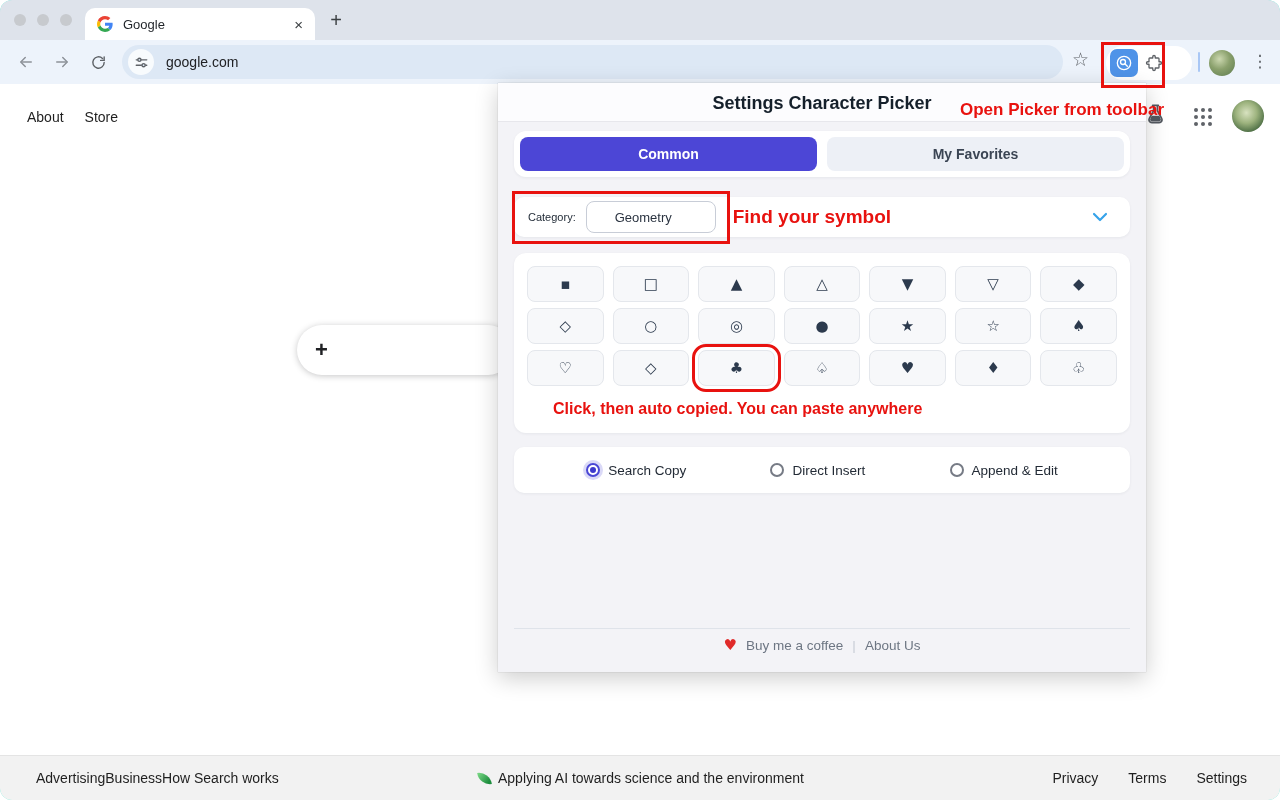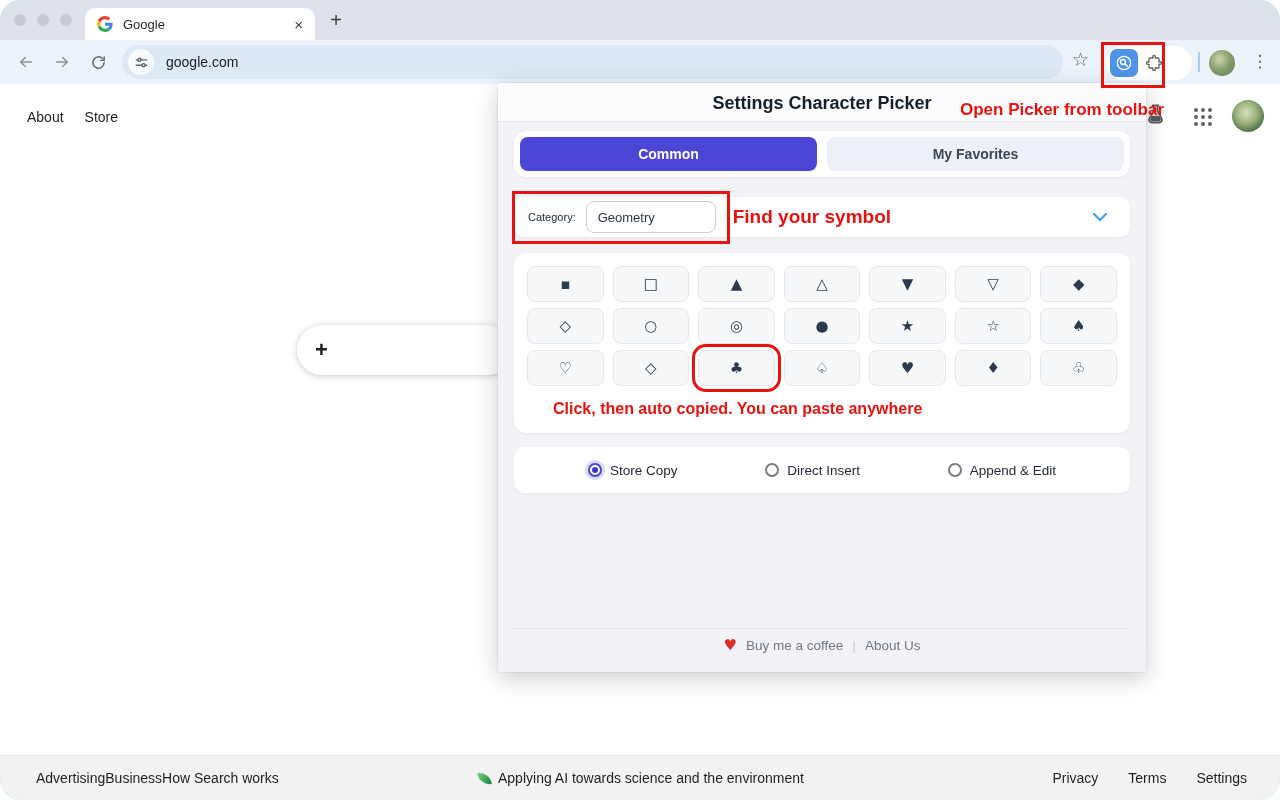--- a/index.html
+++ b/index.html
@@ -4,21 +4,21 @@
 <style>
   :root{
     --red:#e8120f;
     --indigo:#4c46d6;
     --ink:#202124;
     --gray-icon:#5f6368;
   }
   *{box-sizing:border-box;margin:0;padding:0;}
   html,body{width:1280px;height:800px;}
   body{font-family:"Liberation Sans",sans-serif;background:#fff;}
-  .window{position:relative;width:1280px;height:800px;background:#5eead4;border-radius:21px;overflow:hidden;}
+  .window{position:relative;width:1280px;height:800px;background:#5eead4;border-radius:12px;overflow:hidden;}
 
   
   .tabstrip{position:absolute;top:0;left:0;right:0;height:40px;background:#dee3eb;}
   .traffic{position:absolute;left:14px;top:14px;display:flex;gap:11px;}
   .traffic span{width:12px;height:12px;border-radius:50%;background:#c7cace;}
   .tab{position:absolute;left:85px;top:8px;width:230px;height:32px;background:#fff;border-radius:10px 10px 0 0;display:flex;align-items:center;padding:0 12px;}
   .tab-title{font-size:13px;color:#1f2328;margin-left:10px;}
   .tab-close{margin-left:auto;font-size:15px;color:#3c4043;cursor:default;line-height:1;}
   .newtab{position:absolute;left:324px;top:8px;font-size:20px;color:#3c4043;width:24px;height:24px;display:flex;align-items:center;justify-content:center;}
 
@@ -65,21 +65,21 @@
   .popup-header{position:absolute;top:0;left:0;right:0;height:39px;background:#fcfcfe;border-bottom:1px solid #e7e7ec;}
   .popup-title{position:absolute;top:10px;left:0;right:0;text-align:center;font-size:18px;font-weight:bold;color:#15202b;}
   .card{position:absolute;left:16px;width:616px;background:#fff;border-radius:12px;box-shadow:0 1px 3px rgba(25,30,50,.06);}
   .tabs-card{top:48px;height:46px;display:flex;padding:6px;gap:10px;}
   .seg{flex:1;border-radius:8px;display:flex;align-items:center;justify-content:center;font-size:14px;font-weight:bold;cursor:pointer;}
   .seg-active{background:var(--indigo);color:#fff;}
   .seg-idle{background:#edf0f6;color:#3b4554;}
   .cat-card{top:114px;height:40px;border-radius:10px;display:flex;align-items:center;padding:0 14px;}
   .cat-label{font-size:11px;color:#1d2733;}
   .cat-select{margin-left:10px;width:130px;height:32px;border:1px solid #c8cdd7;border-radius:8px;background:#fff;
-    display:flex;align-items:center;padding-left:11px;font-size:13px;color:#2a3340;}
+    display:flex;align-items:center;padding-left:28px;font-size:13px;color:#2a3340;}
   .ann-find{margin-left:17px;font-size:19px;font-weight:600;color:var(--red);}
   .chevron{margin-left:auto;margin-right:8px;display:flex;}
   .sym-card{top:170px;height:180px;border-radius:12px;padding:13px 13px 0 13px;}
   .sym-grid{display:grid;grid-template-columns:repeat(7,1fr);gap:6px 9px;}
   .sym-cell{height:36px;background:#f7f8fa;border:1px solid #e4e7ec;border-radius:8px;display:flex;align-items:center;justify-content:center;
     font-family:"DejaVu Sans",sans-serif;font-size:15px;color:#2c3a4d;cursor:pointer;}
   .sym-highlight{outline:3px solid var(--red);outline-offset:3px;}
   .ann-copy{margin:14px 0 0 26px;font-size:16px;font-weight:600;color:var(--red);}
   .mode-card{top:364px;height:46px;border-radius:10px;display:flex;align-items:center;justify-content:space-around;padding:0 30px;}
   .mode{display:flex;align-items:center;gap:8px;font-size:13.5px;color:#232b36;cursor:pointer;}
@@ -255,21 +255,21 @@
         <div class="sym-cell">♥</div>
         <div class="sym-cell">♦</div>
         <div class="sym-cell">♧</div>
       </div>
       <div class="ann-copy">Click, then auto copied. You can paste anywhere</div>
     </div>
 
     <div class="card mode-card">
       <div class="mode">
         <span class="radio radio-on"></span>
-        <span>Store Copy</span>
+        <span>Search Copy</span>
       </div>
       <div class="mode">
         <span class="radio"></span>
         <span>Direct Insert</span>
       </div>
       <div class="mode">
         <span class="radio"></span>
         <span>Append &amp; Edit</span>
       </div>
     </div>

